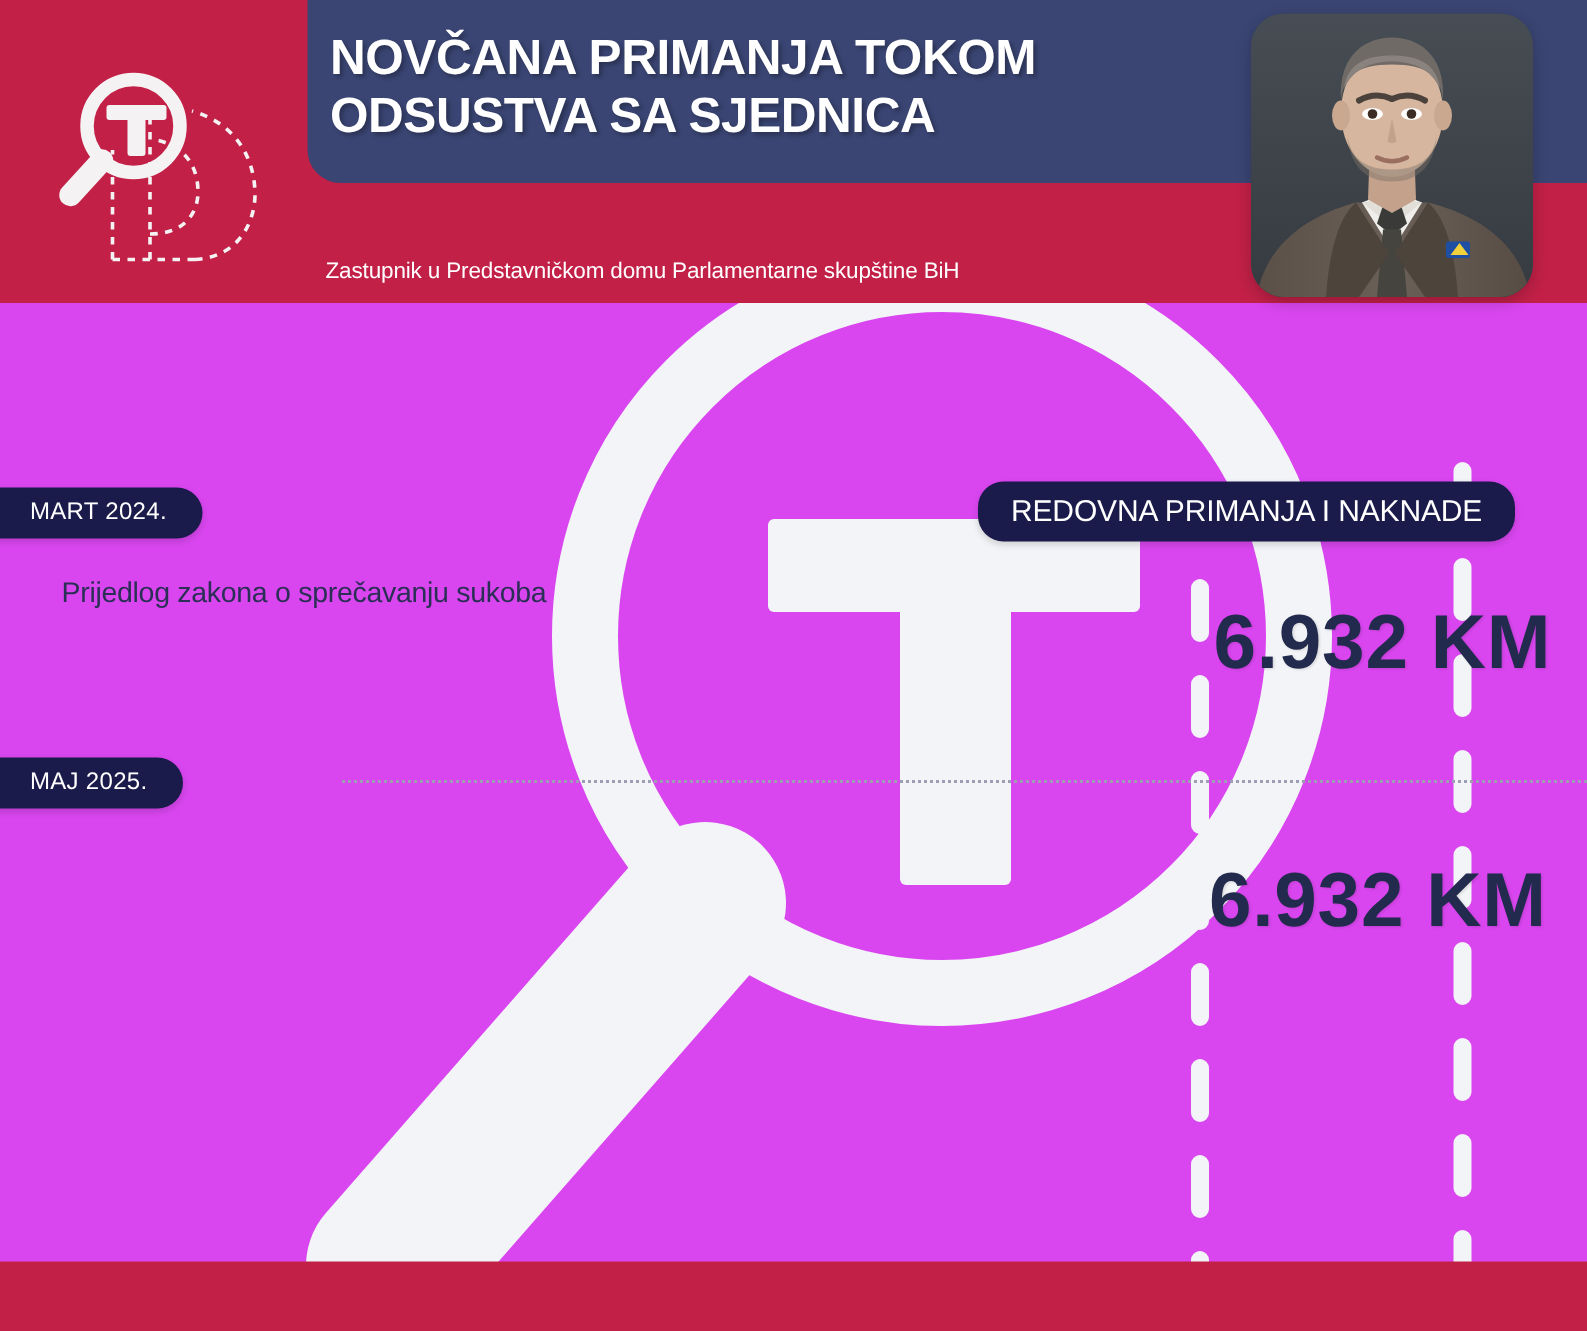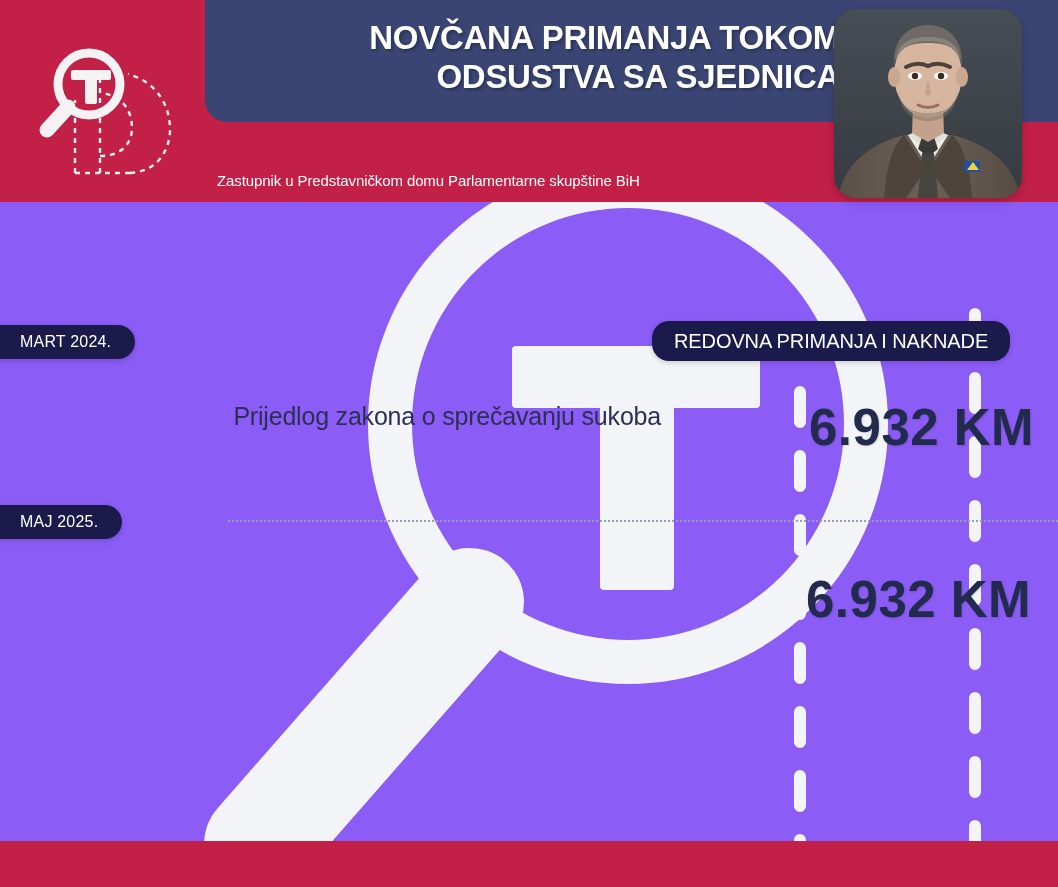--- a/index.html
+++ b/index.html
@@ -8,22 +8,21 @@
     background: #ffffff;
   }
   body {
     font-family: "Liberation Sans", sans-serif;
   }
   #poster {
     position: relative;
     width: 1058px;
     height: 887px;
     overflow: hidden;
-    background: #8b5cf6;
-    text-align: right;
+    background: #d946ef;
   }
 
   
   .watermark {
     position: absolute;
     left: 0;
     top: 196px;
     width: 1058px;
     height: 648px;
     pointer-events: none;
@@ -144,25 +143,24 @@
     width: 830px;
     height: 2px;
     border-top: 2px dotted #9d9db4;
     z-index: 3;
   }
 
   .desc {
     position: absolute;
     left: 41px;
     color: #2b2f55;
-    font-size: 25px;
+    font-size: 19px;
     line-height: 1.44;
     letter-spacing: -0.2px;
     z-index: 3;
-    margin-top: 16px;
   }
   .desc-1 { top: 382px; width: 620px; }
   .desc-2 { top: 568px; width: 720px; }
 
   .amount {
     position: absolute;
     color: #222a4d;
     font-size: 51px;
     font-weight: bold;
     letter-spacing: 0.5px;

